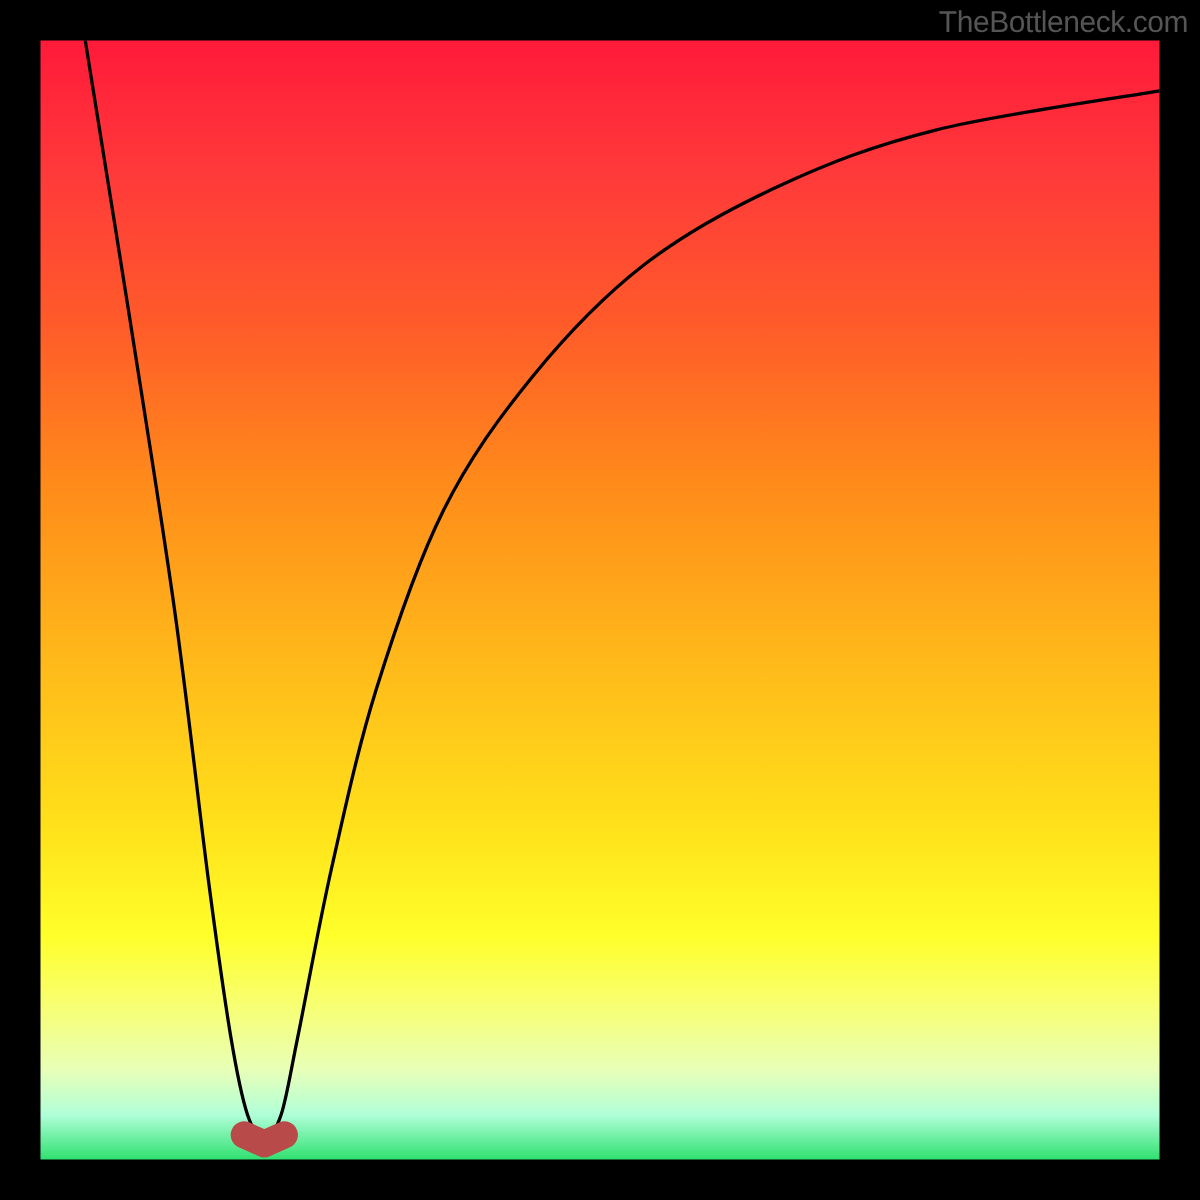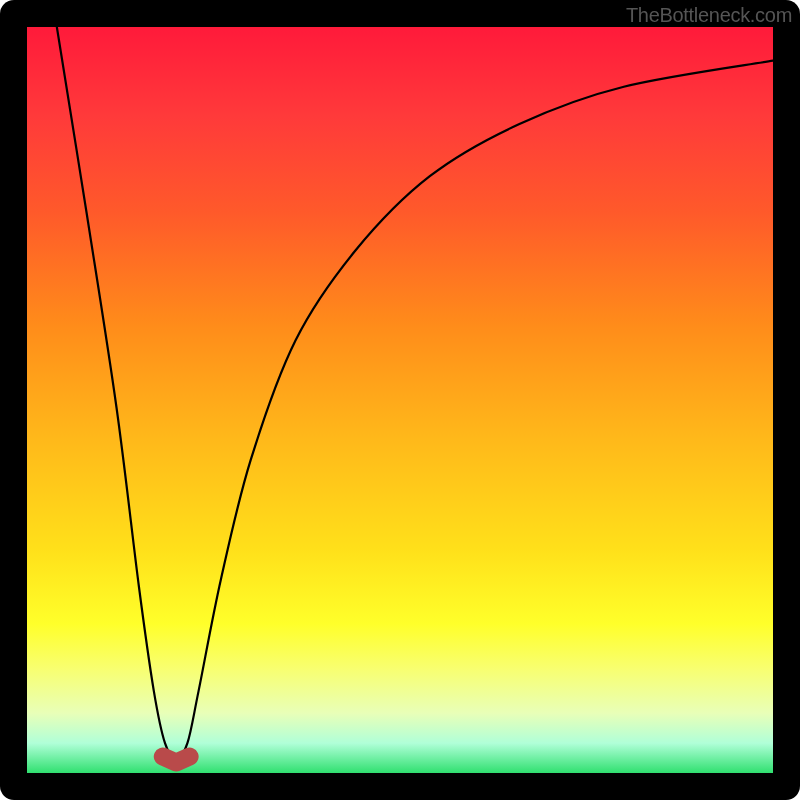--- a/index.html
+++ b/index.html
@@ -4,21 +4,20 @@
 <style>
   * { margin: 0; padding: 0; box-sizing: border-box; }
   html, body { width: 800px; height: 800px; overflow: hidden; }
   body { position: relative; font-family: Arial, sans-serif; }
 
   .frame {
     position: absolute;
     left: 0; top: 0;
     width: 800px; height: 800px;
     background: #000;
-    border-radius: 14px;
   }
 
   .plot-area {
     position: absolute;
     left: 27px;
     top: 27px;
     width: 746px;
     height: 746px;
     background: linear-gradient(to bottom,
       #ff1a3a 0%,

